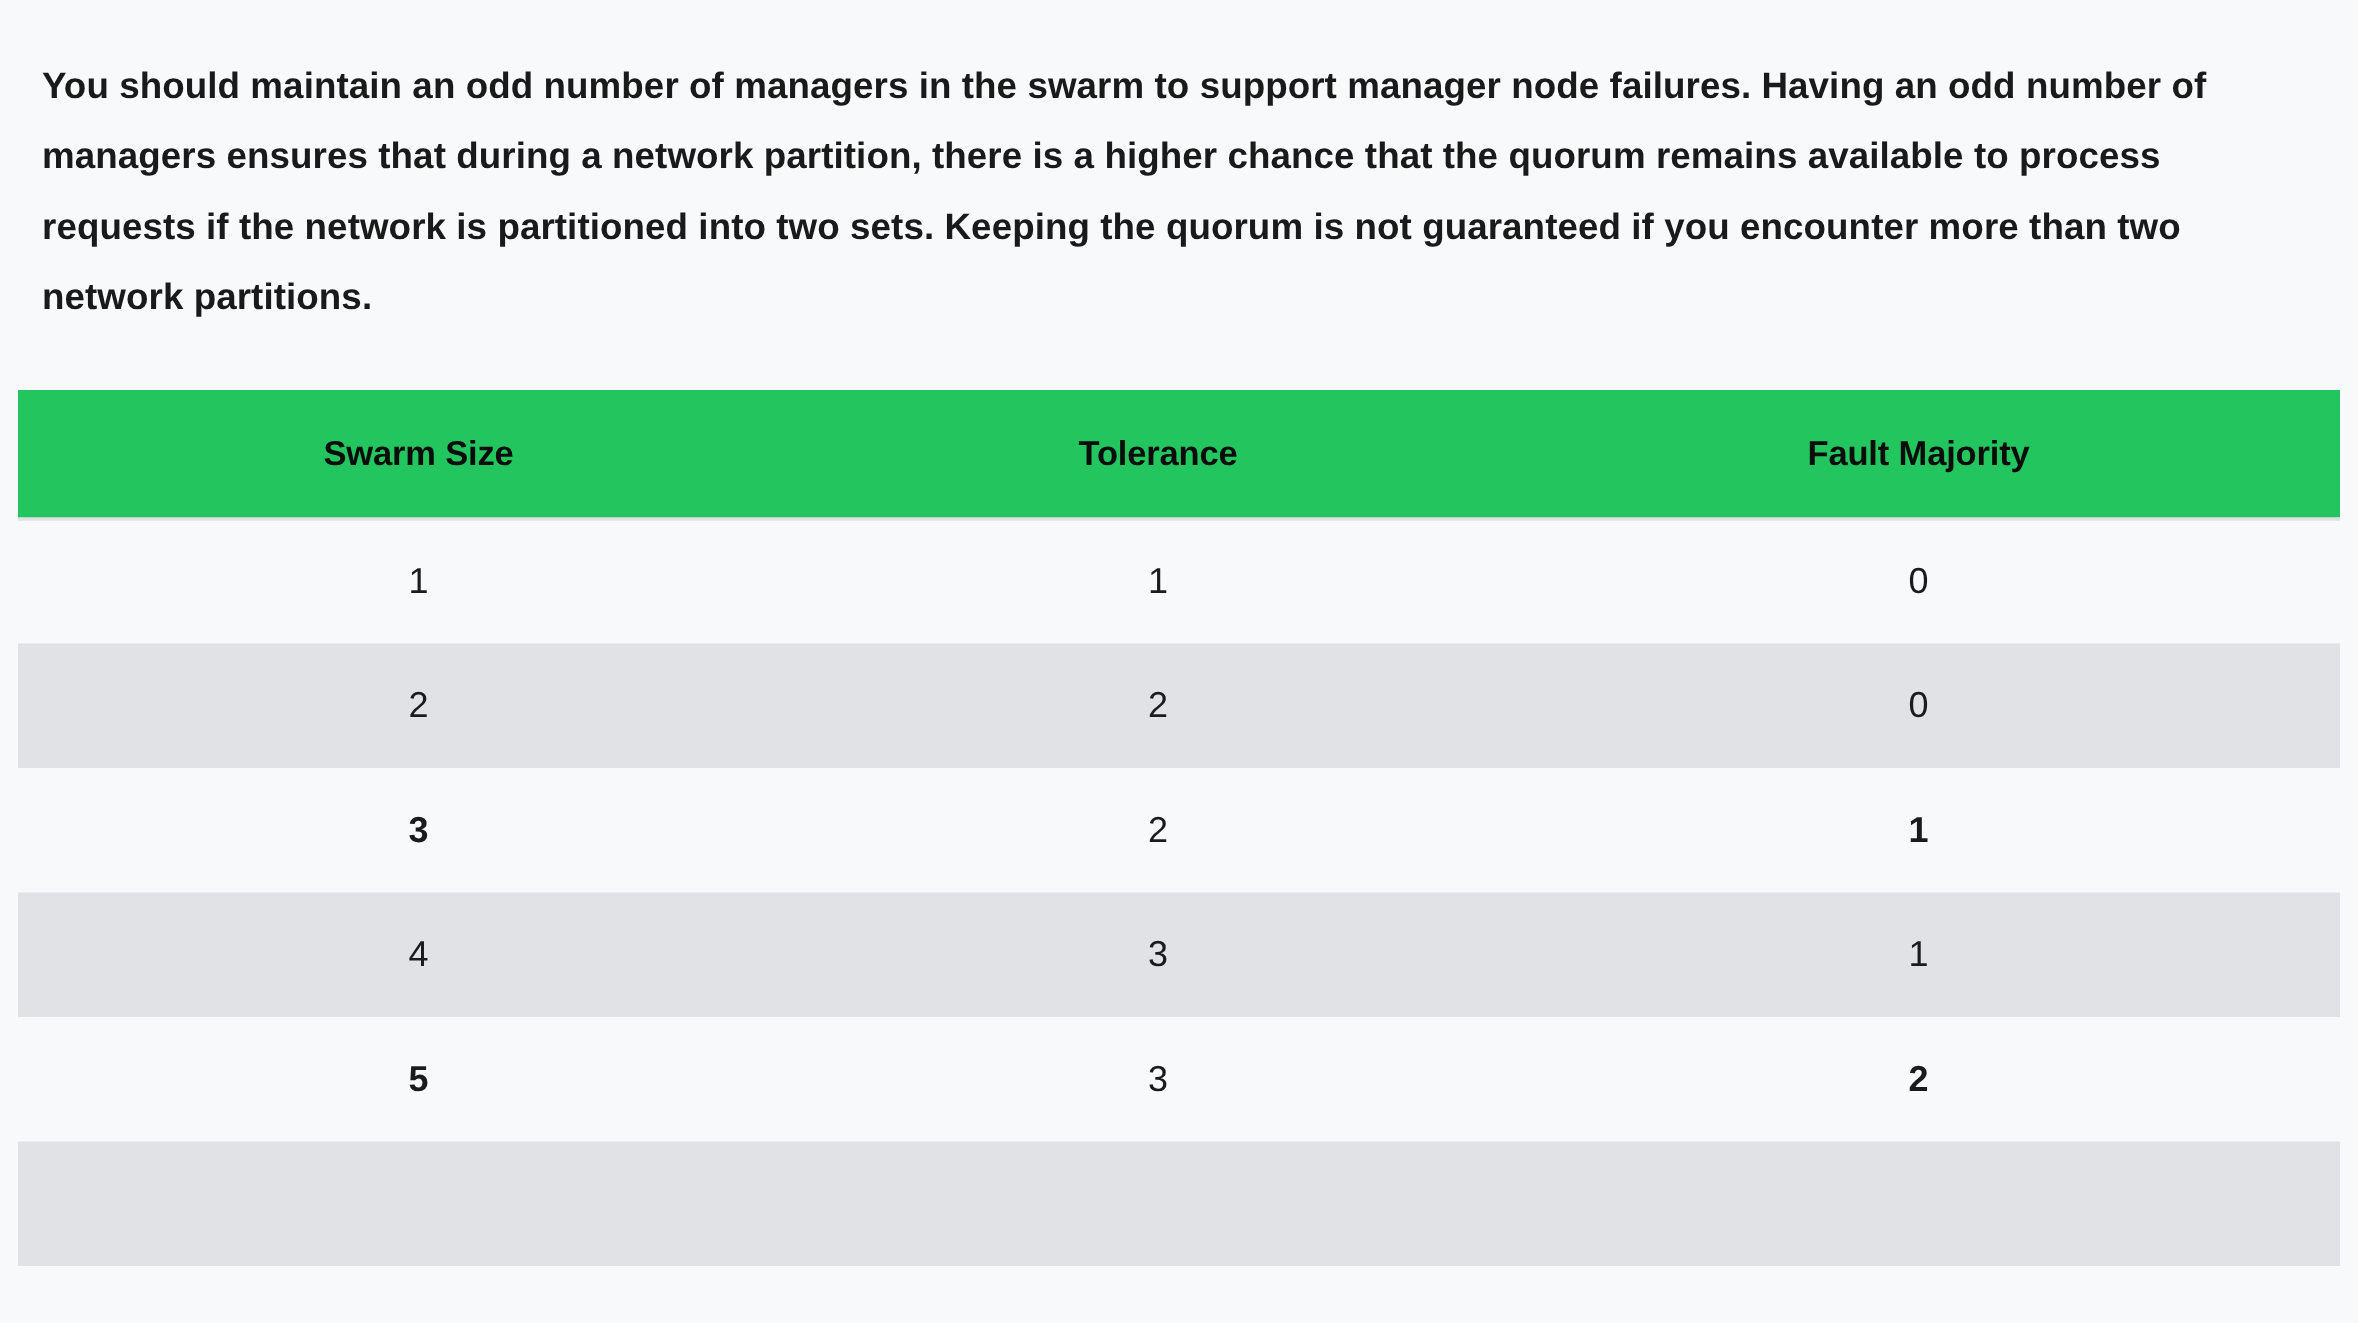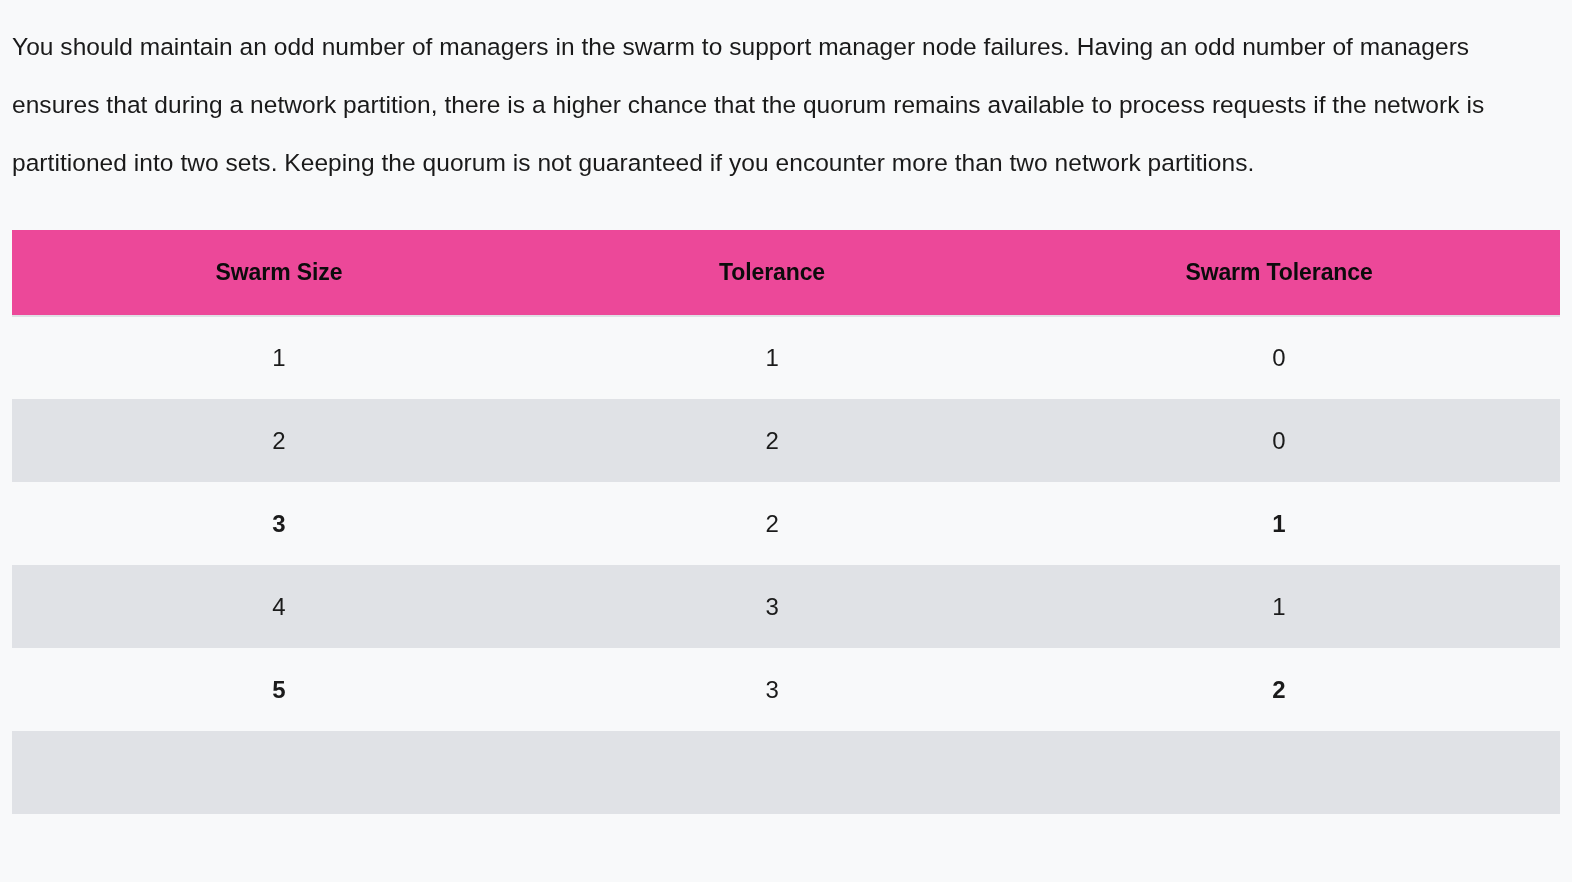--- a/index.html
+++ b/index.html
@@ -31,42 +31,42 @@
     font-weight: 400;
     letter-spacing: -0.4px;
     color: #0f0f0f;
     margin: 0;
     padding-top: 8px;
     white-space: nowrap;
   }
 
   .intro-paragraph {
     font-size: 24.5px;
-    line-height: 58px;
-    font-weight: 400;
+    line-height: 47px;
+    font-weight: 700;
     color: #1a1a1a;
-    margin: 0;
+    margin: 16px;
     padding-top: 18px;
     max-width: 1548px;
     letter-spacing: 0.05px;
   }
 
   .table-wrap {
     margin-top: 38px;
     width: 1548px;
   }
 
   table.swarm-table {
     width: 100%;
     border-collapse: collapse;
     table-layout: fixed;
   }
 
   table.swarm-table thead tr {
-    background: #ec4899;
+    background: #22c55e;
   }
 
   table.swarm-table th {
     height: 86px;
     font-size: 23px;
     font-weight: 700;
     color: #0c0c0c;
     text-align: center;
     vertical-align: middle;
     padding: 0;
@@ -103,21 +103,21 @@
 
 
   <p class="intro-paragraph">You should maintain an odd number of managers in the swarm to support manager node failures. Having an odd number of managers ensures that during a network partition, there is a higher chance that the quorum remains available to process requests if the network is partitioned into two sets. Keeping the quorum is not guaranteed if you encounter more than two network partitions.</p>
 
   <div class="table-wrap">
     <table class="swarm-table">
       <thead>
         <tr>
           <th class="col-swarm">Swarm Size</th>
           <th class="col-major">Tolerance</th>
-          <th class="col-fault">Swarm Tolerance</th>
+          <th class="col-fault">Fault Majority</th>
         </tr>
       </thead>
       <tbody>
 
         <tr class="row-odd">
           <td>1</td>
           <td>1</td>
           <td>0</td>
         </tr>
 

